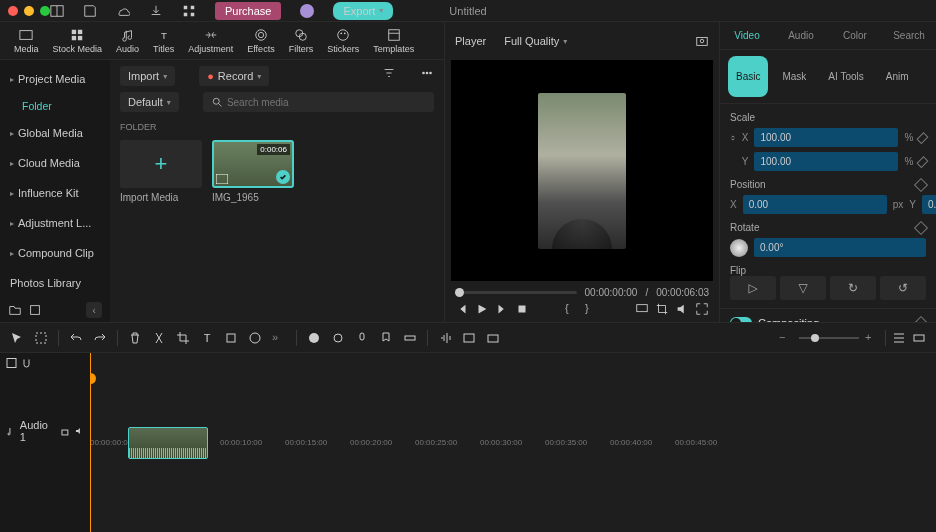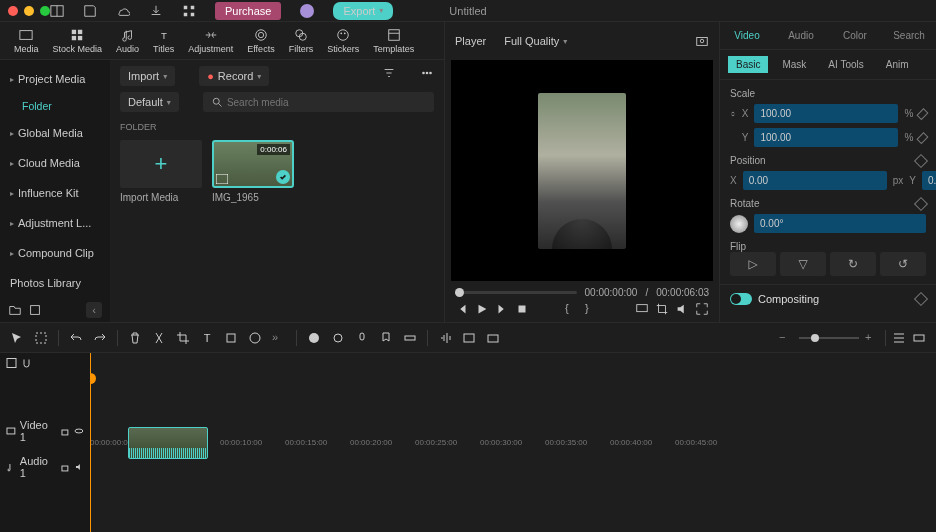--- a/index.html
+++ b/index.html
@@ -54,21 +54,21 @@
 .scrub-thumb{position:absolute;left:0;top:-3px;width:9px;height:9px;background:#ccc;border-radius:50%}
 .time{font-size:10px;color:#aaa}
 .play-btns{display:flex;gap:8px;align-items:center;justify-content:space-between}
 .play-left{display:flex;gap:6px}
 .pb{width:14px;height:14px;color:#aaa;cursor:pointer}
 .right{width:216px;background:#1e1e1e;display:flex;flex-direction:column;overflow-y:auto}
 .right-tabs{display:flex;border-bottom:1px solid #2a2a2a}
 .rtab{flex:1;padding:8px 4px;text-align:center;font-size:10px;color:#888;cursor:pointer}
 .rtab.active{color:#4dd0c7}
 .sub-tabs{display:flex;padding:6px 8px;gap:6px}
-.stab{padding:3px 8px;font-size:10px;color:#aaa;cursor:pointer;border-radius:0}
+.stab{padding:15px 8px;font-size:10px;color:#aaa;cursor:pointer;border-radius:8px}
 .stab.active{background:#4dd0c7;color:#1a1a1a}
 .section{padding:8px 10px;border-top:1px solid #2a2a2a}
 .sec-head{display:flex;align-items:center;gap:6px;margin-bottom:8px}
 .toggle{width:22px;height:12px;background:#4dd0c7;border-radius:6px;position:relative;cursor:pointer}
 .toggle::after{content:"";position:absolute;left:1px;top:1px;width:10px;height:10px;background:#1a1a1a;border-radius:50%}
 .sec-title{font-size:11px;color:#ddd;font-weight:500}
 .diamond{margin-left:auto;width:10px;height:10px;border:1px solid #777;transform:rotate(45deg);cursor:pointer}
 .field-row{display:flex;align-items:center;gap:6px;margin:5px 0}
 .field-label{font-size:10px;color:#aaa;width:40px}
 .axis{width:10px;font-size:10px;color:#888}
@@ -521,32 +521,20 @@
         <span class="tl-tool" style="width:11px"><svg viewBox="0 0 11 11">
               <rect x="1" y="1" width="9" height="9" fill="none" stroke="currentColor"></rect>
             </svg></span>
         <span class="tl-tool teal" style="width:11px"><svg viewBox="0 0 11 11">
               <path d="M3 2v5a2.5 2.5 0 005 0V2" fill="none" stroke="currentColor"></path>
             </svg></span>
       </div>
       <div style="height:40px"></div>
       <div class="track-head">
         <span class="tl-tool" style="width:10px"><svg viewBox="0 0 10 10">
-              <rect x="1" y="2" width="8" height="6" fill="none" stroke="currentColor"></rect>
-            </svg></span>
-        <span>Video 1</span>
-        <span class="tl-tool" style="width:10px;margin-left:auto"><svg viewBox="0 0 10 10">
-              <rect x="2" y="4" width="6" height="5" fill="none" stroke="currentColor"></rect>
-            </svg></span>
-        <span class="tl-tool" style="width:10px"><svg viewBox="0 0 10 10">
-              <ellipse cx="5" cy="5" rx="4" ry="2" fill="none" stroke="currentColor"></ellipse>
-            </svg></span>
-      </div>
-      <div class="track-head">
-        <span class="tl-tool" style="width:10px"><svg viewBox="0 0 10 10">
               <path d="M4 2v6a1 1 0 11-1-1" fill="none" stroke="currentColor"></path>
             </svg></span>
         <span>Audio 1</span>
         <span class="tl-tool" style="width:10px;margin-left:auto"><svg viewBox="0 0 10 10">
               <rect x="2" y="4" width="6" height="5" fill="none" stroke="currentColor"></rect>
             </svg></span>
         <span class="tl-tool" style="width:10px"><svg viewBox="0 0 10 10">
               <path d="M2 4v2h2l2 2V2L4 4z"></path>
             </svg></span>
       </div>

